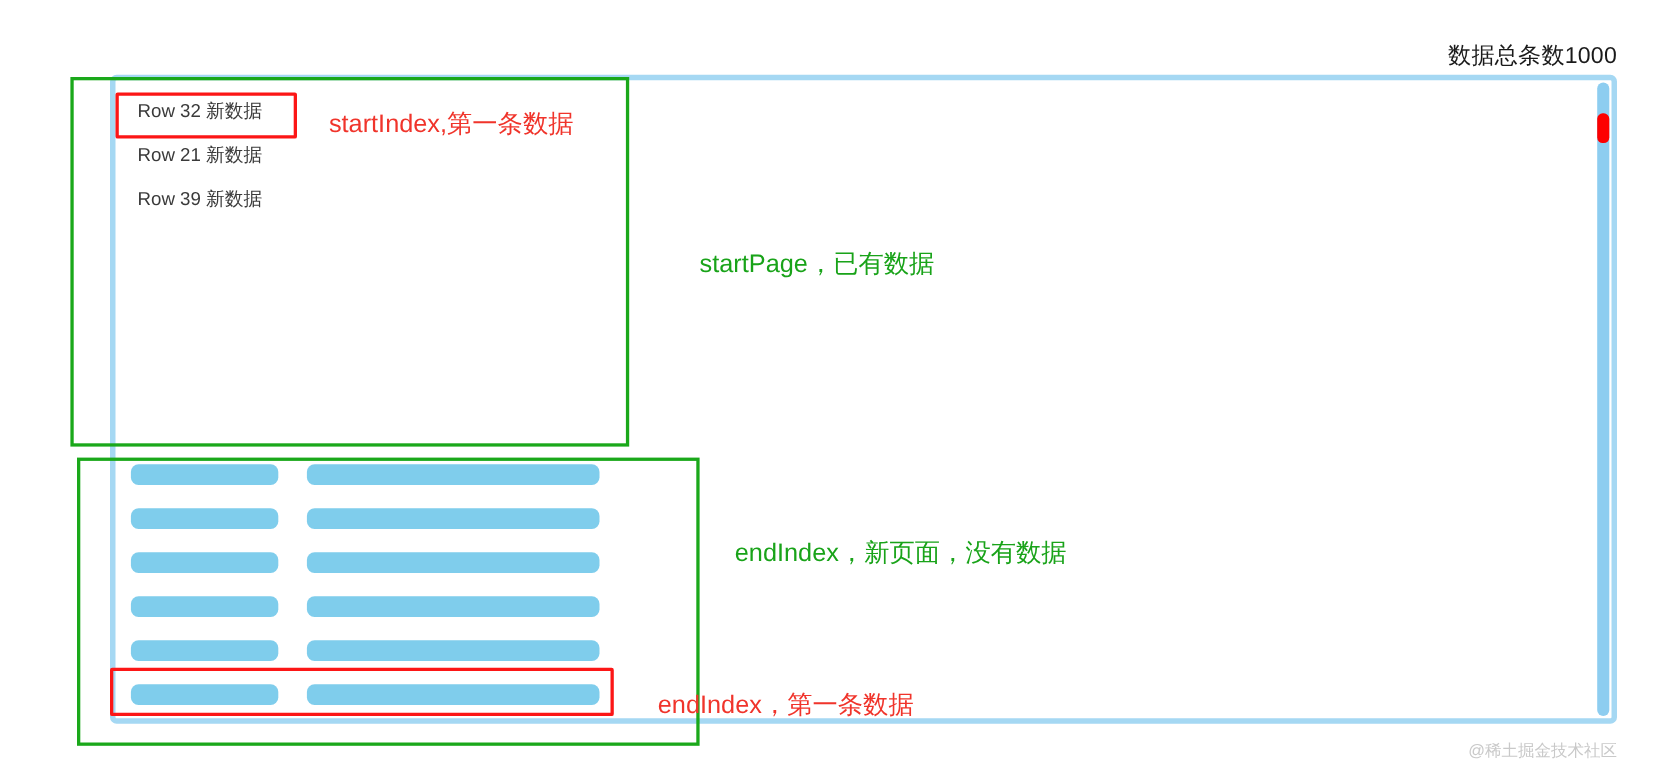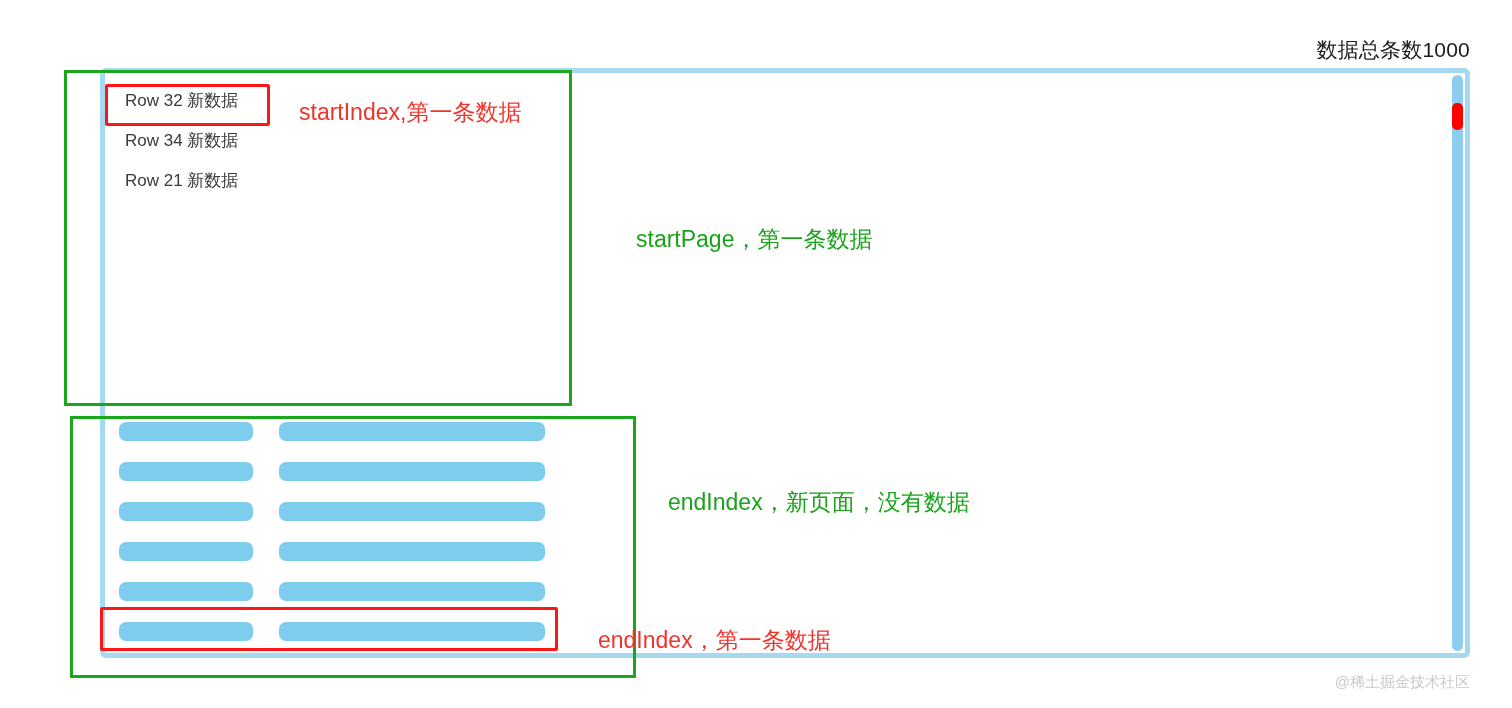--- a/index.html
+++ b/index.html
@@ -149,22 +149,22 @@
 </head>
 <body>
 
 <div class="total-count">数据总条数1000</div>
 
 <div class="scroll-container">
   <div class="scroll-viewport">
 
     <div class="row-list">
       <div class="data-row">Row 32 新数据</div>
-      <div class="data-row">Row 34 新数据</div>
       <div class="data-row">Row 21 新数据</div>
+      <div class="data-row">Row 39 新数据</div>
     </div>
 
     <div class="skeleton-list">
       <div class="skeleton-row">
         <div class="skeleton-bar short"></div>
         <div class="skeleton-bar long"></div>
       </div>
       <div class="skeleton-row">
         <div class="skeleton-bar short"></div>
         <div class="skeleton-bar long"></div>
@@ -197,17 +197,17 @@
     <div class="scrollbar-thumb"></div>
   </div>
 </div>
 
 <div class="anno-box box-green" id="box-startpage"></div>
 <div class="anno-box box-green" id="box-endpage"></div>
 <div class="anno-box box-red" id="box-startindex"></div>
 <div class="anno-box box-red" id="box-endindex"></div>
 
 <div class="anno-label label-red" id="label-startindex">startIndex,第一条数据</div>
-<div class="anno-label label-green" id="label-startpage">startPage，第一条数据</div>
+<div class="anno-label label-green" id="label-startpage">startPage，已有数据</div>
 <div class="anno-label label-green" id="label-endpage">endIndex，新页面，没有数据</div>
 <div class="anno-label label-red" id="label-endindex">endIndex，第一条数据</div>
 
 <div class="watermark">@稀土掘金技术社区</div>
 
 </body></html>

